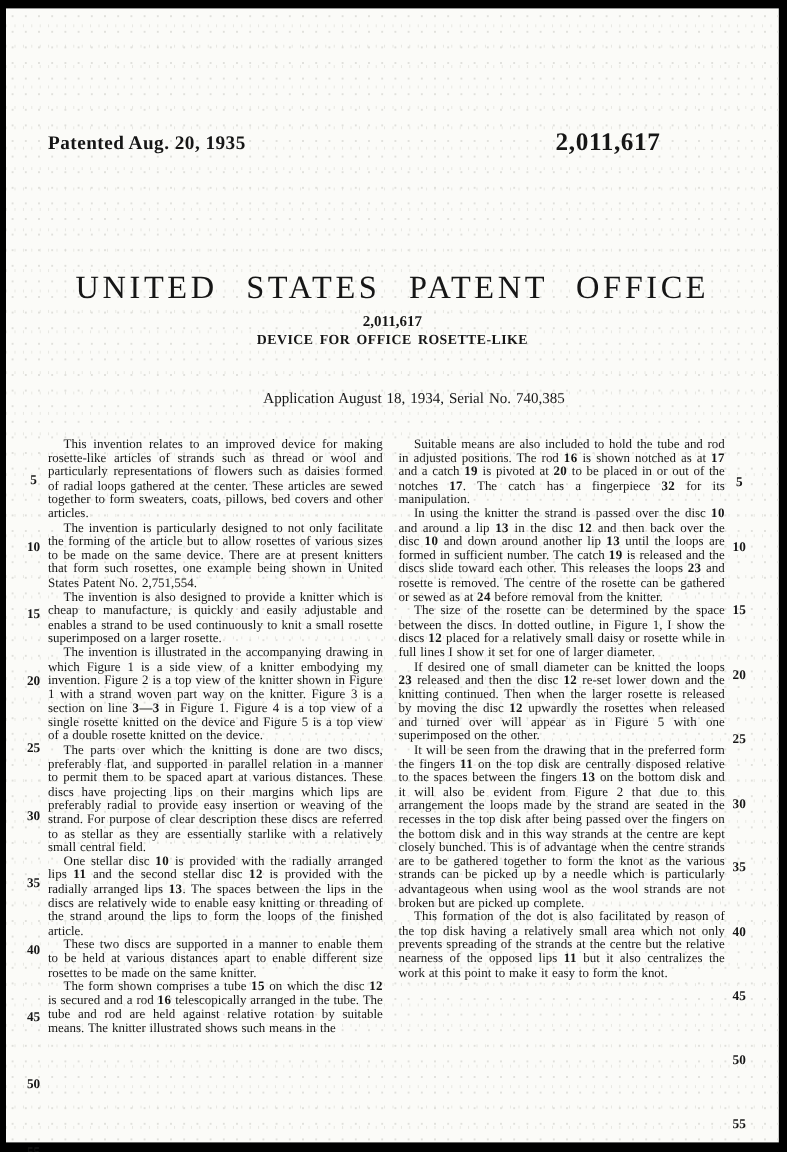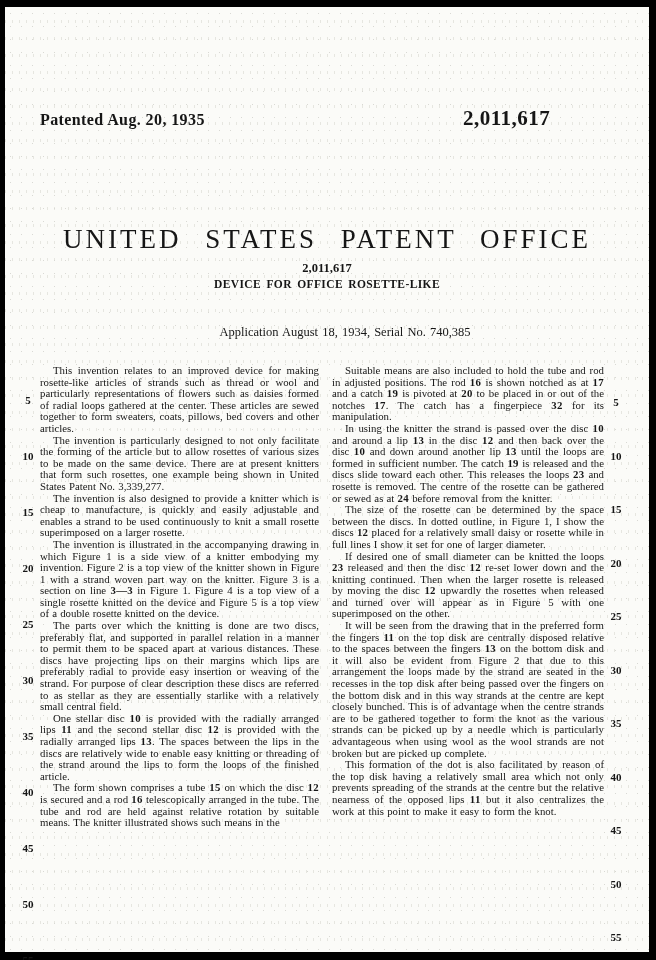--- a/index.html
+++ b/index.html
@@ -97,25 +97,26 @@
       <div style="top: 620px;">30</div>
       <div style="top: 676px;">35</div>
       <div style="top: 732px;">40</div>
       <div style="top: 788px;">45</div>
       <div style="top: 844px;">50</div>
       <div style="top: 900px;">55</div>
     </div>
 
   <div class="abs col col-left">
       <p>This invention relates to an improved device for making rosette-like articles of strands such as thread or wool and particularly representations of flowers such as daisies formed of radial loops gathered at the center. These articles are sewed together to form sweaters, coats, pillows, bed covers and other articles.</p>
-      <p>The invention is particularly designed to not only facilitate the forming of the article but to allow rosettes of various sizes to be made on the same device. There are at present knitters that form such rosettes, one example being shown in United States Patent No. 3,339,277.</p>
+      <p>The invention is particularly designed to not only facilitate the forming of the article but to allow rosettes of various sizes to be made on the same device. There are at present knitters that form such rosettes, one example being shown in United States Patent No. 2,751,554.</p>
       <p>The invention is also designed to provide a knitter which is cheap to manufacture, is quickly and easily adjustable and enables a strand to be used continuously to knit a small rosette superimposed on a larger rosette.</p>
       <p>The invention is illustrated in the accompanying drawing in which Figure 1 is a side view of a knitter embodying my invention.  Figure 2 is a top view of the knitter shown in Figure 1 with a strand woven part way on the knitter.  Figure 3 is a section on line <b>3—3</b> in Figure 1.  Figure 4 is a top view of a single rosette knitted on the device and Figure 5 is a top view of a double rosette knitted on the device.</p>
       <p>The parts over which the knitting is done are two discs, preferably flat, and supported in parallel relation in a manner to permit them to be spaced apart at various distances.  These discs have projecting lips on their margins which lips are preferably radial to provide easy insertion or weaving of the strand.  For purpose of clear description these discs are referred to as stellar as they are essentially starlike with a relatively small central field.</p>
       <p>One stellar disc <b>10</b> is provided with the radially arranged lips <b>11</b> and the second stellar disc <b>12</b> is provided with the radially arranged lips <b>13</b>.  The spaces between the lips in the discs are relatively wide to enable easy knitting or threading of the strand around the lips to form the loops of the finished article.</p>
+      <p>These two discs are supported in a manner to enable them to be held at various distances apart to enable different size rosettes to be made on the same knitter.</p>
       <p>The form shown comprises a tube <b>15</b> on which the disc <b>12</b> is secured and a rod <b>16</b> telescopically arranged in the tube.  The tube and rod are held against relative rotation by suitable means.  The knitter illustrated shows such means in the</p>
     </div>
 
   <div class="abs col col-right">
       <p>Suitable means are also included to hold the tube and rod in adjusted positions.  The rod <b>16</b> is shown notched as at <b>17</b> and a catch <b>19</b> is pivoted at <b>20</b> to be placed in or out of the notches <b>17</b>. The catch has a fingerpiece <b>32</b> for its manipulation.</p>
       <p>In using the knitter the strand is passed over the disc <b>10</b> and around a lip <b>13</b> in the disc <b>12</b> and then back over the disc <b>10</b> and down around another lip <b>13</b> until the loops are formed in sufficient number.  The catch <b>19</b> is released and the discs slide toward each other.  This releases the loops <b>23</b> and rosette is removed.  The centre of the rosette can be gathered or sewed as at <b>24</b> before removal from the knitter.</p>
       <p>The size of the rosette can be determined by the space between the discs.  In dotted outline, in Figure 1, I show the discs <b>12</b> placed for a relatively small daisy or rosette while in full lines I show it set for one of larger diameter.</p>
       <p>If desired one of small diameter can be knitted the loops <b>23</b> released and then the disc <b>12</b> re-set lower down and the knitting continued.  Then when the larger rosette is released by moving the disc <b>12</b> upwardly the rosettes when released and turned over will appear as in Figure 5 with one superimposed on the other.</p>
       <p>It will be seen from the drawing that in the preferred form the fingers <b>11</b> on the top disk are centrally disposed relative to the spaces between the fingers <b>13</b> on the bottom disk and it will also be evident from Figure 2 that due to this arrangement the loops made by the strand are seated in the recesses in the top disk after being passed over the fingers on the bottom disk and in this way strands at the centre are kept closely bunched.  This is of advantage when the centre strands are to be gathered together to form the knot as the various strands can be picked up by a needle which is particularly advantageous when using wool as the wool strands are not broken but are picked up complete.</p>
       <p>This formation of the dot is also facilitated by reason of the top disk having a relatively small area which not only prevents spreading of the strands at the centre but the relative nearness of the opposed lips <b>11</b> but it also centralizes the work at this point to make it easy to form the knot.</p>

